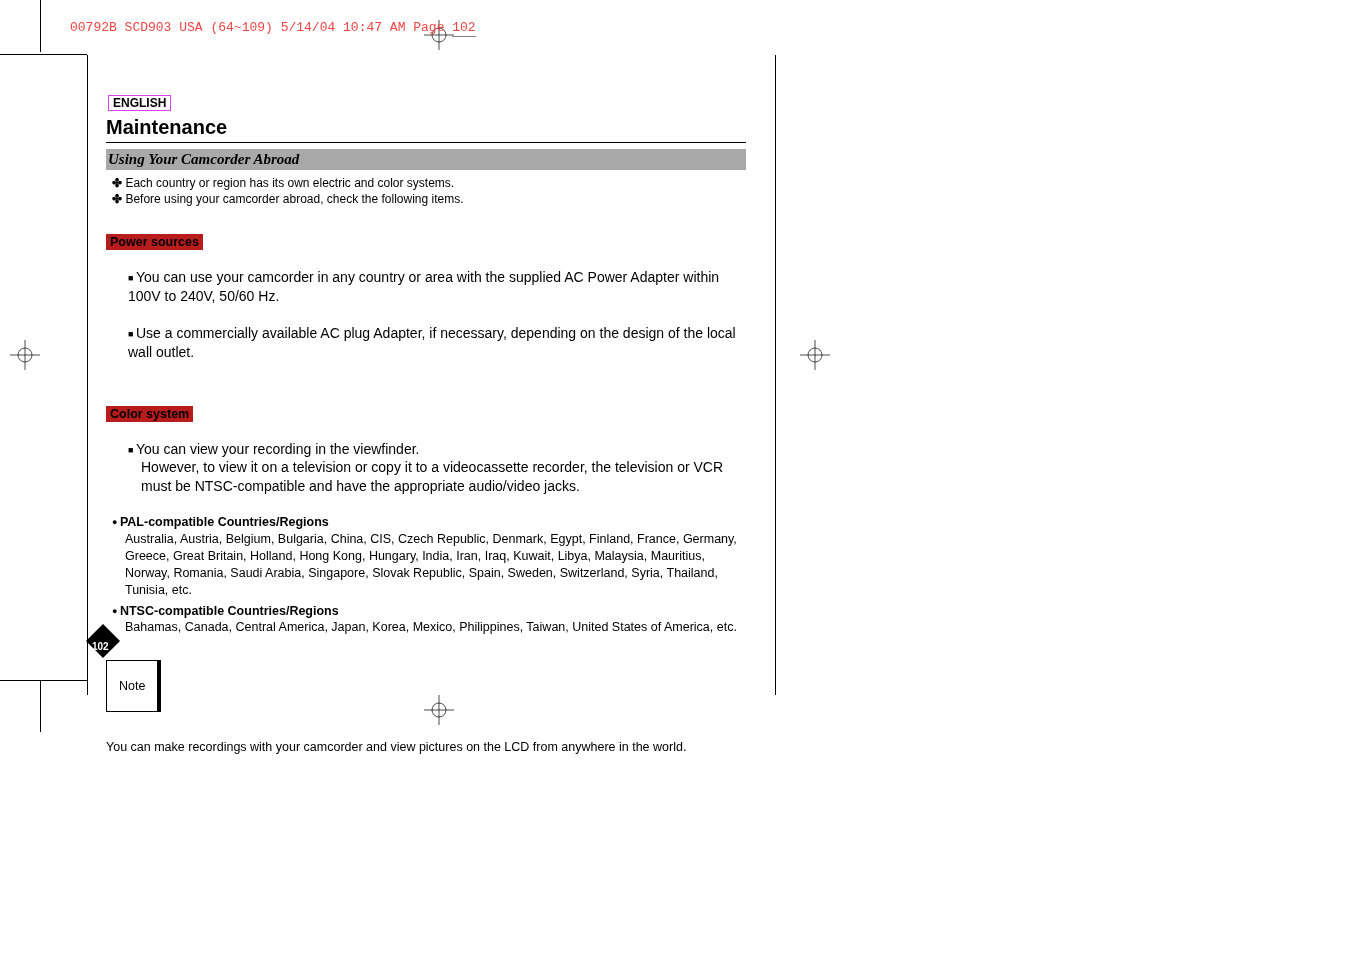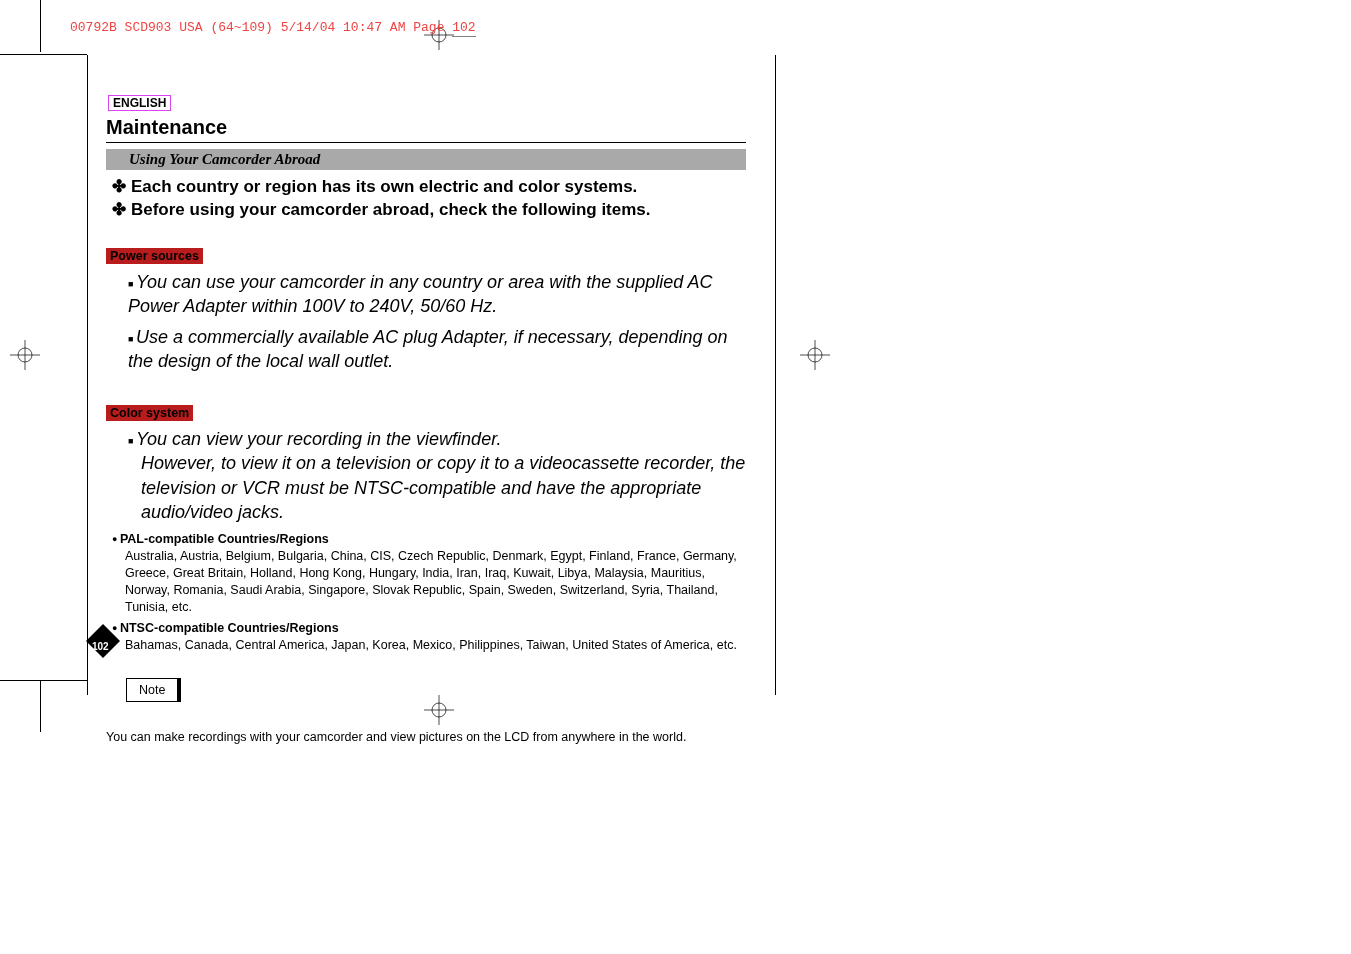--- a/index.html
+++ b/index.html
@@ -63,69 +63,68 @@
     margin-top: 5px;
     border-bottom: 1.5px solid #000;
     padding-bottom: 3px;
   }
   .subbar {
     background: #a9a9a9;
     font-style: italic;
     font-family: "Times New Roman", serif;
     font-weight: bold;
     font-size: 15px;
-    padding: 2px 23px;
+    padding: 2px 2px;
     margin-top: 6px;
   }
   .plus-list {
     margin: 6px 0 0 6px;
     padding: 0;
     list-style: none;
   }
   .plus-list li::before {
     content: "✤ ";
     font-weight: bold;
   }
-  .plus-list li { margin: 2px 0; font-size: 17px; font-weight: bold; }
+  .plus-list li { margin: 2px 0; font-size: 12px; }
 
   .sub-head {
     display: inline-block;
     background: #b91c1c;
     font-weight: bold;
     font-size: 12.5px;
     padding: 1px 4px;
     margin-top: 26px;
   }
   .square-list {
     margin: 4px 0 0 22px;
     padding: 0;
     list-style: none;
   }
   .square-list li::before { content: "■ "; font-size: 9px; vertical-align: 1px; }
-  .square-list li { margin: 6px 0; font-size: 18px; line-height: 1.35; font-style: italic; }
+  .square-list li { margin: 18px 0; font-size: 14px; line-height: 1.35; }
   .square-list .cont { padding-left: 13px; }
 
   .dot-list {
     margin: 7px 0 0 6px;
     padding: 0;
     list-style: none;
   }
   .dot-list li { margin: 4px 0; font-size: 12.5px; line-height: 1.35; }
   .dot-list .hd::before { content: "● "; font-size: 9px; vertical-align: 1px; }
   .dot-list .hd { font-weight: bold; }
   .dot-list .body { padding-left: 13px; display: block; font-weight: normal; }
 
   .note-box {
     margin-top: 20px;
     display: inline-block;
     border: 1px solid #000;
     border-right: 4px solid #000;
-    padding: 4px 12px;
+    padding: 18px 12px;
     font-size: 12.5px;
-    margin-left: 20px;
   }
   .note-text { margin-top: 28px; font-size: 12.5px; }
 
   .page-tri {
     position: absolute;
     left: 86px;
     top: 635px;
     width: 0; height: 0;
   }
   .page-tri svg { width: 34px; height: 34px; display: block; transform: translateY(-11px); }

